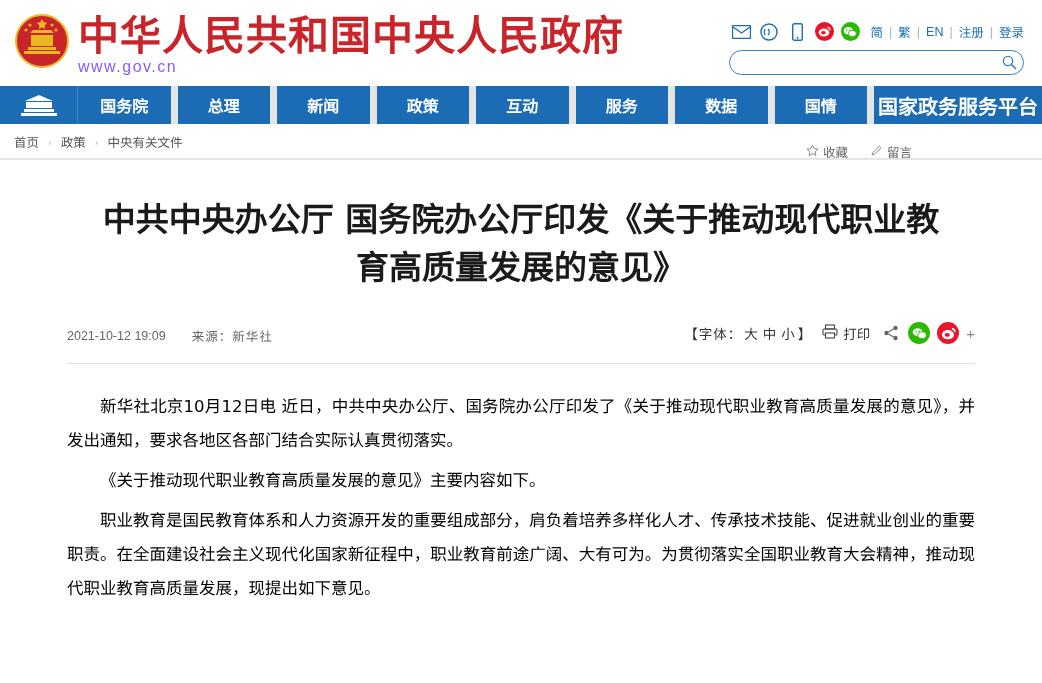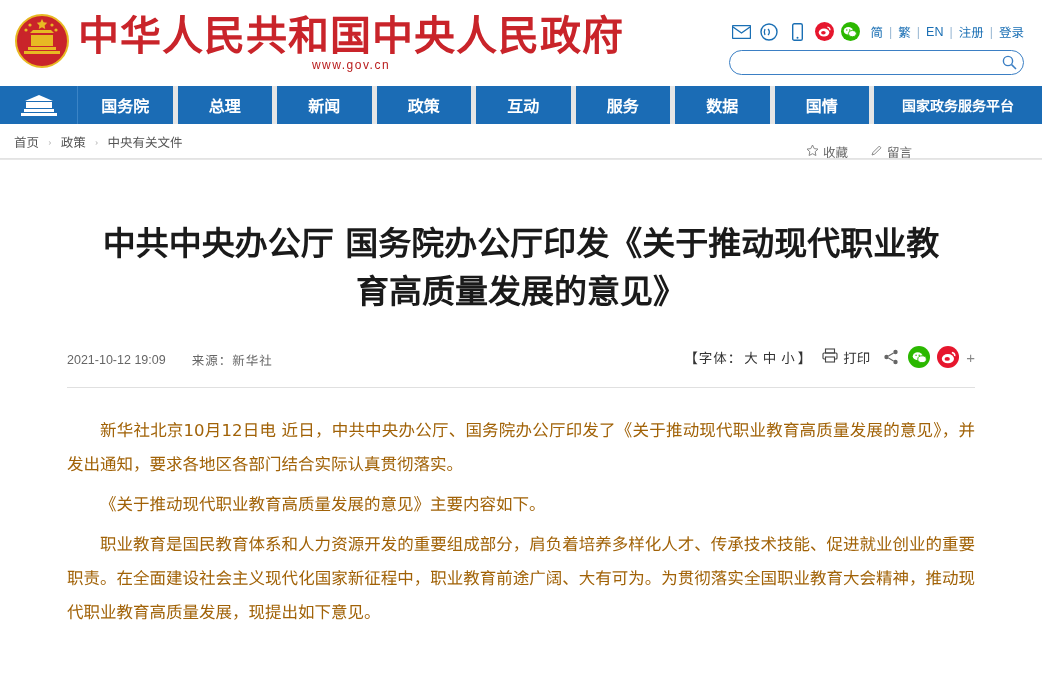--- a/index.html
+++ b/index.html
@@ -31,25 +31,24 @@
     font-family: "DejaVu Sans", "Liberation Sans", sans-serif;
     font-size: 41px;
     font-weight: bold;
     color: #c9242a;
     letter-spacing: 1px;
     line-height: 40px;
     white-space: nowrap;
   }
   .site-url {
     margin-top: 2px;
-    font-size: 12px;
-    color: #b91c1c;
+    font-size: 16px;
+    color: #8b5cf6;
     letter-spacing: 1.5px;
     font-family: "Liberation Sans", sans-serif;
-    text-align: center;
   }
 
   
   .top-tools {
     position: absolute; right: 18px; top: 22px;
     display: flex; align-items: center; gap: 7px;
   }
   .tool-ico {
     width: 21px; height: 19px;
     display: inline-flex; align-items: center; justify-content: center;
@@ -108,27 +107,27 @@
   .nav-home {
     width: 78px;
     display: flex; align-items: center; justify-content: center;
     border-right: 1px solid #3b84c6;
     cursor: pointer;
   }
   .nav-item {
     flex: 1;
     display: flex; align-items: center; justify-content: center;
     font-size: 16px; font-weight: bold;
-    border-right: 5px solid #e5e5e5;
+    border-right: 7px solid #e5e5e5;
     cursor: pointer;
     white-space: nowrap;
     padding: 0 4px;
   }
   .nav-item:last-child { border-right: none; }
-  .nav-item.wide { flex: 1.85; font-size: 14px; }
+  .nav-item.wide { flex: 1.85; font-size: 20px; }
 
   
   .crumbbar {
     height: 35px;
     background: #fff;
     border-bottom: 1px solid #e3e3e3;
     display: flex; align-items: center;
     position: relative;
   }
   .crumbs {
@@ -147,21 +146,21 @@
   .crumb-actions .act { display: flex; align-items: center; gap: 4px; cursor: pointer; margin-top: 21px; }
 
   
   .page-body {
     border-top: 1px solid #e7e7e7;
     background: #fff;
   }
   .article {
     width: 908px;
     margin: 0 auto;
-    padding-top: 60px;
+    padding-top: 36px;
   }
   h1.title {
     margin: 0;
     font-family: "DejaVu Sans", "Liberation Sans", sans-serif;
     font-size: 33px;
     line-height: 48px;
     font-weight: bold;
     text-align: center;
     color: #1a1a1a;
     padding: 0 22px;
@@ -186,21 +185,21 @@
   .share-icons { display: flex; align-items: center; gap: 7px; }
   .share-plus { color: #888; font-size: 15px; }
   .meta-divider {
     border-bottom: 1px solid #e0e0e0;
   }
   .content {
     padding-top: 26px;
     font-family: "DejaVu Sans", "Liberation Sans", sans-serif;
     font-size: 16.5px;
     line-height: 34px;
-    color: #a16207;
+    color: #000000;
     text-align: justify;
   }
   .content p { margin: 0 0 6px 0; text-indent: 2em; }
 </style>
 </head>
 <body>
 
 <div class="header">
 
   <div class="emblem">

